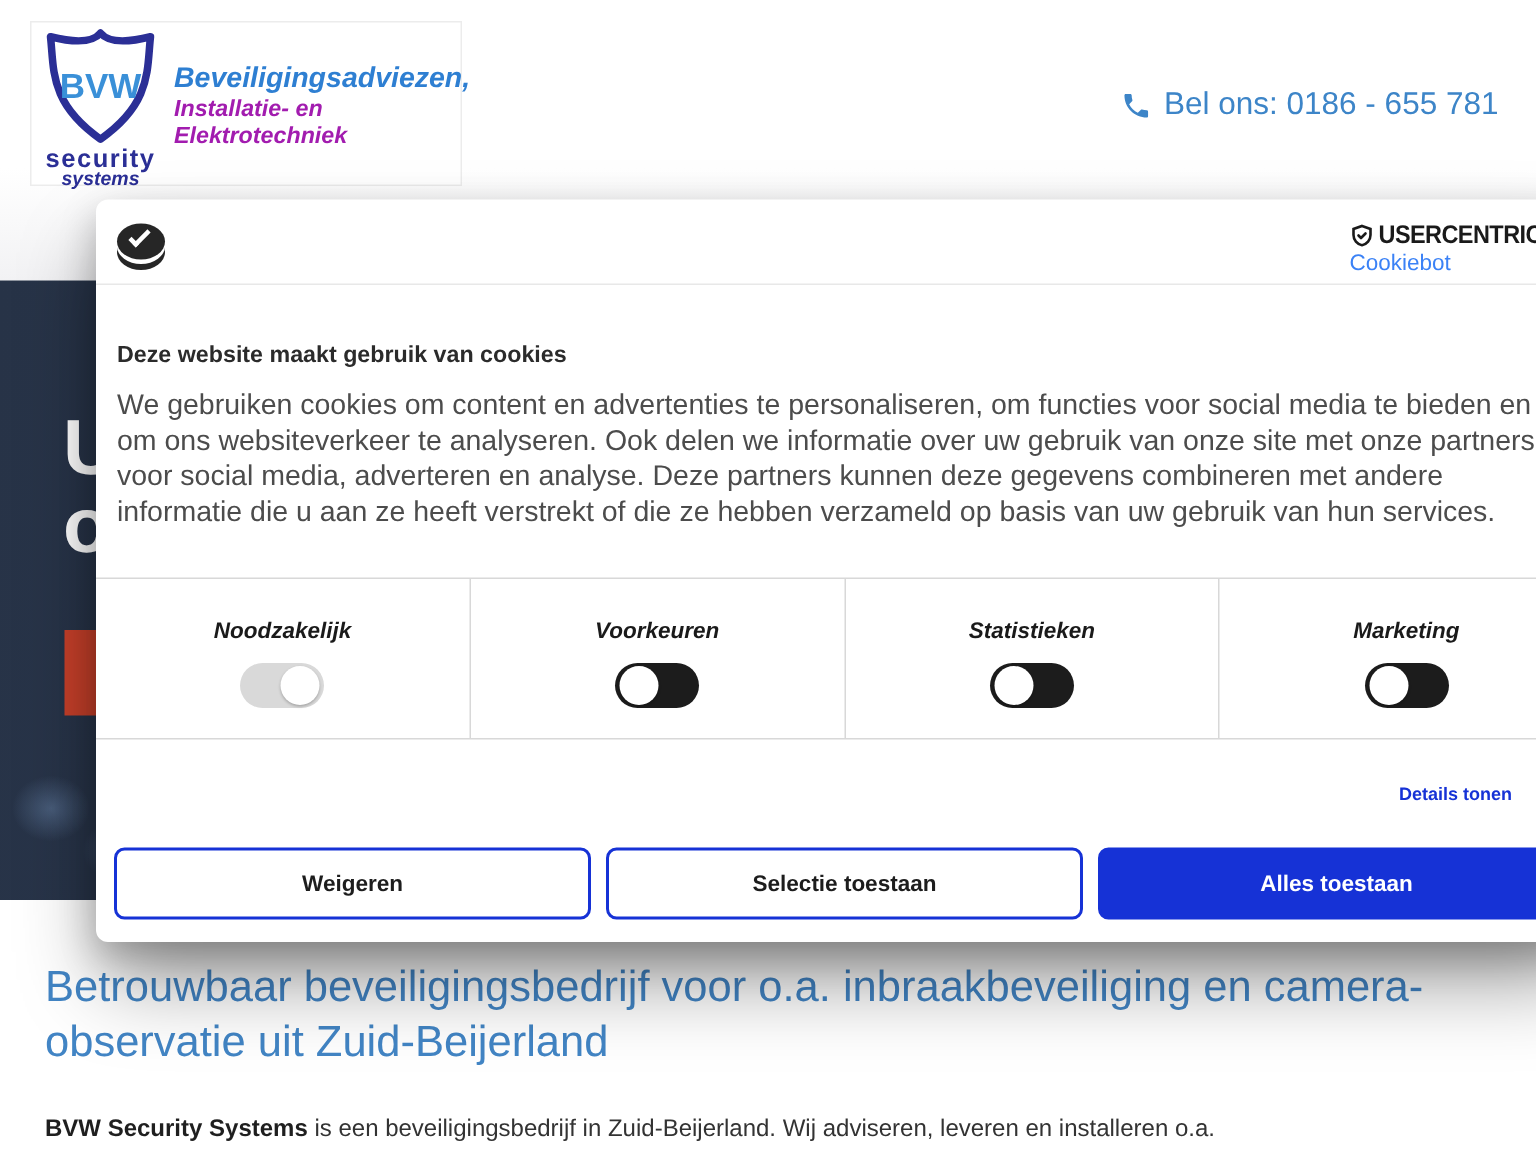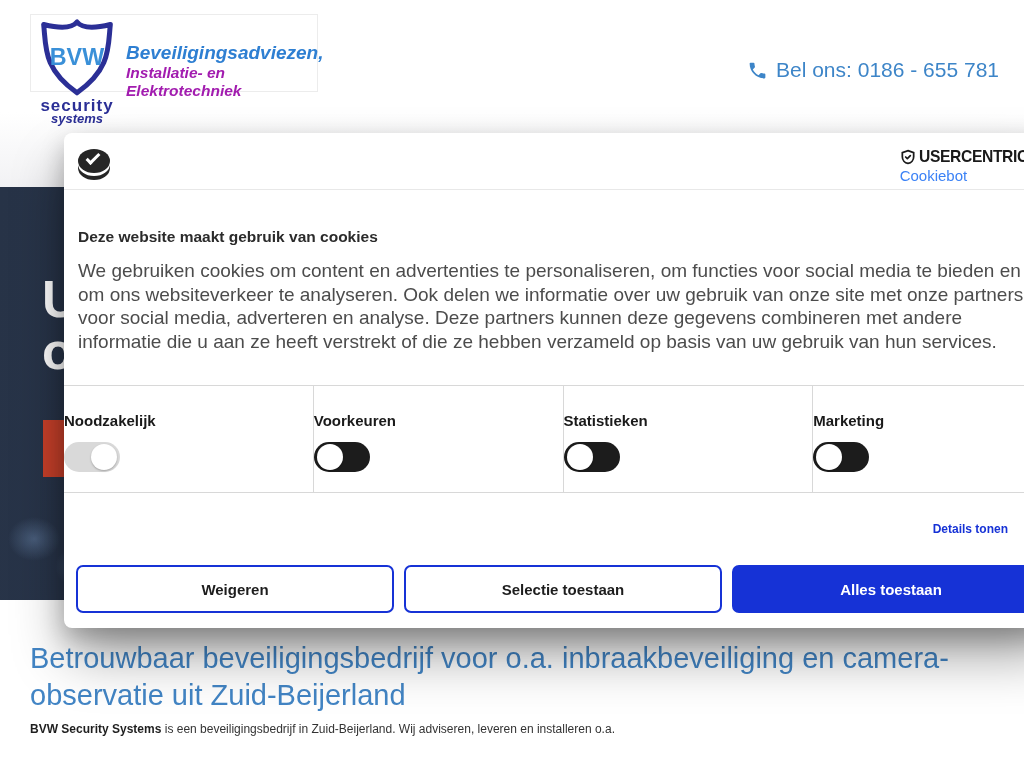--- a/index.html
+++ b/index.html
@@ -3,21 +3,21 @@
 <meta charset="utf-8">
 <style>
   * { margin:0; padding:0; box-sizing:border-box; }
   html,body { width:1024px; height:768px; }
   body { font-family:"Liberation Sans", sans-serif; background:#fff; }
   .page { position:relative; width:1024px; height:768px; overflow:hidden; background:#fff; }
 
   
   .site-header { position:absolute; left:0; top:0; width:1024px; height:187px;
     background:linear-gradient(#ffffff 60%, #f2f2f4 100%); }
-  .logo-card { position:absolute; left:30px; top:14px; width:288px; height:78px;
+  .logo-card { position:absolute; left:20px; top:14px; width:288px; height:110px;
     background:#fff; border:1px solid #ececec; }
   .shield-wrap { position:absolute; left:4px; top:2px; width:84px; height:80px; }
   .logo-sub1 { position:absolute; left:0px; top:81px; width:92px; text-align:center;
     font-size:17px; font-weight:bold; letter-spacing:1px; color:#2b2f96; }
   .logo-sub2 { position:absolute; left:0px; top:96px; width:92px; text-align:center;
     font-size:13px; font-weight:bold; font-style:italic; color:#2b2f96; }
   .tagline { position:absolute; left:95px; top:27px; width:190px; }
   .tagline .t1 { font-size:19px; font-weight:bold; font-style:italic; color:#2e7fd2; line-height:22px; }
   .tagline .t2 { font-size:15.5px; font-weight:bold; font-style:italic; color:#a21caf; line-height:18px; }
   .phone { position:absolute; right:25px; top:58px; display:flex; align-items:center; gap:8px;
@@ -61,21 +61,21 @@
   .uc-row { display:flex; align-items:center; gap:3px; }
   .uc-name { font-size:17px; font-weight:800; letter-spacing:-0.4px;
     transform:scaleX(.92); transform-origin:left; white-space:nowrap; }
   .uc-product { font-size:15px; margin-top:0px; color:#3b82f6; }
   .cd-body { padding:0 27px 0 14px; }
   .cd-title { margin-top:38px; font-size:15.5px; font-weight:bold; color:#2b2b2b; }
   .cd-text { margin-top:13px; font-size:19px; line-height:23.5px; color:#4c4c4c; }
 
   .consent-grid { margin-top:32px; height:108px; display:flex;
     border-top:1px solid #d8d8d8; border-bottom:1px solid #d8d8d8; }
-  .consent-cell { flex:1; text-align:left; border-right:1px solid #d8d8d8; }
+  .consent-cell { flex:1; text-align:center; border-right:1px solid #d8d8d8;font-style:italic; }
   .consent-cell:last-child { border-right:none; }
   .consent-label { margin-top:26px; font-size:15px; font-weight:bold; color:#1a1a1a; }
   .switch { position:relative; display:inline-block; margin-top:13px; width:56px; height:30px;
     border-radius:15px; cursor:pointer; }
   .switch.on-disabled { background:#d9d9d9; cursor:default; }
   .switch.off { background:#1c1c1c; }
   .knob { position:absolute; top:2px; width:26px; height:26px; border-radius:50%; background:#fff;
     box-shadow:0 1px 2px rgba(0,0,0,.25); }
   .switch.on-disabled .knob { right:3px; }
   .switch.off .knob { left:3px; }
@@ -89,22 +89,22 @@
   .btn-row { display:flex; gap:10px; padding:0 12px; }
   .cbtn { flex:1; height:48px; border-radius:7px; border:2px solid #1632d6; background:#fff;
     font-family:"Liberation Sans", sans-serif; font-size:15px; font-weight:bold; color:#1d1d1d;
     cursor:pointer; }
   .cbtn.primary { background:#1632d6; border-color:#1632d6; color:#fff; }
 
   
   .content { position:absolute; left:0; top:600px; width:1024px; height:168px; background:#fff; }
   .content-heading { position:absolute; left:30px; top:40px; width:960px;
     font-size:29px; line-height:37px; font-weight:400; color:#4285c5; }
-  .content-para { position:absolute; left:30px; top:122px; width:960px;
-    font-size:12px; color:#333; }
+  .content-para { position:absolute; left:30px; top:144px; width:960px;
+    font-size:16px; color:#333; }
   .content-para b { color:#1f1f1f; }
 </style>
 </head>
 <body>
 
 <div class="page">
 
   <div class="site-header">
     <div class="logo-card">
       <div class="shield-wrap">

